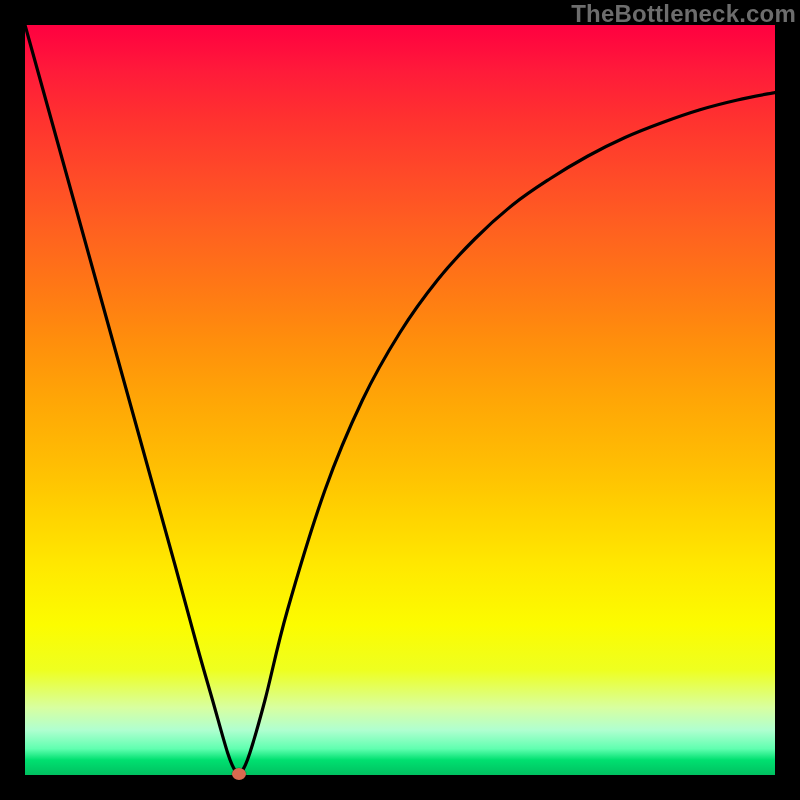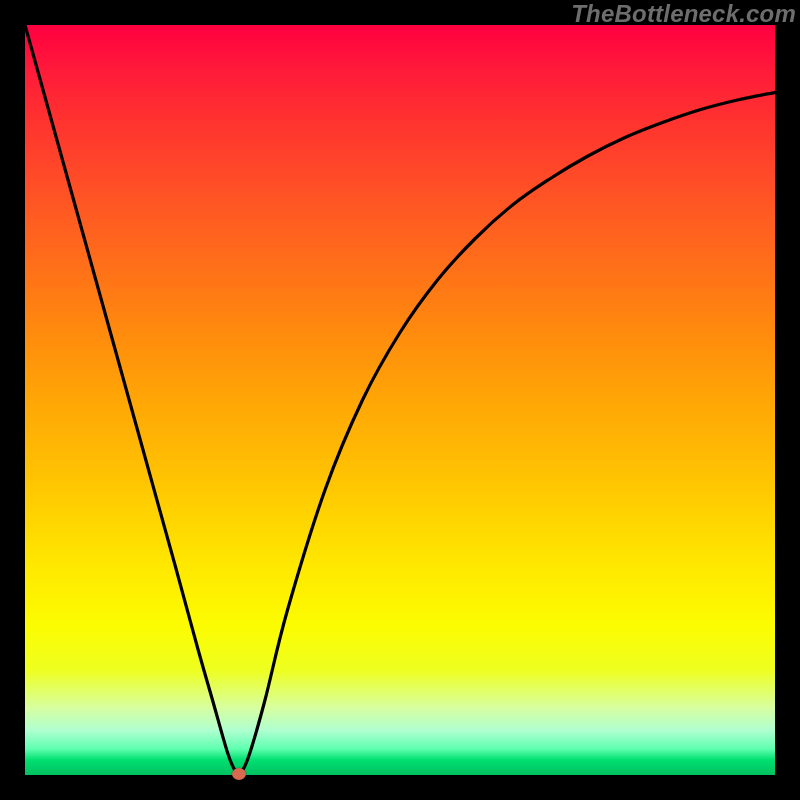--- a/index.html
+++ b/index.html
@@ -2,21 +2,20 @@
 <html><head>
 <meta charset="utf-8">
 <style>
   * { margin: 0; padding: 0; box-sizing: border-box; }
   html, body { width: 800px; height: 800px; overflow: hidden; background: #000; }
   .frame {
     position: relative;
     width: 800px;
     height: 688px;
     background: #000;
-    font-style: italic;
   }
   .plot {
     position: absolute;
     left: 25px;
     top: 25px;
     width: 750px;
     height: 750px;
     background: linear-gradient(
       to bottom,
       #ff0040 0%,

